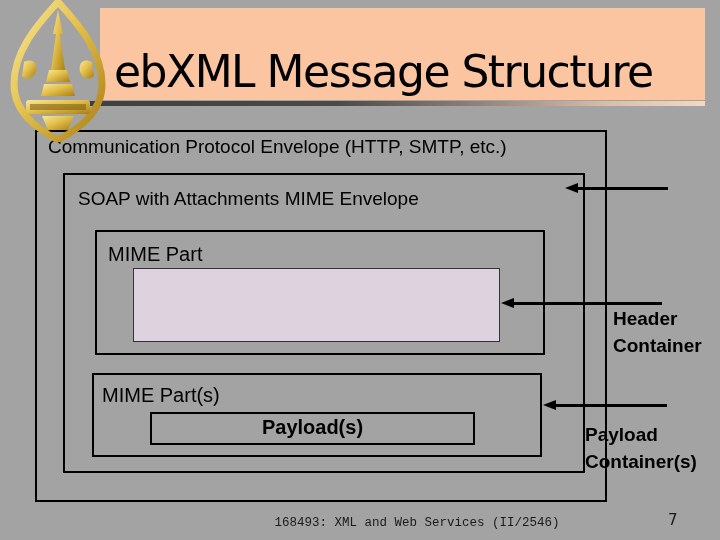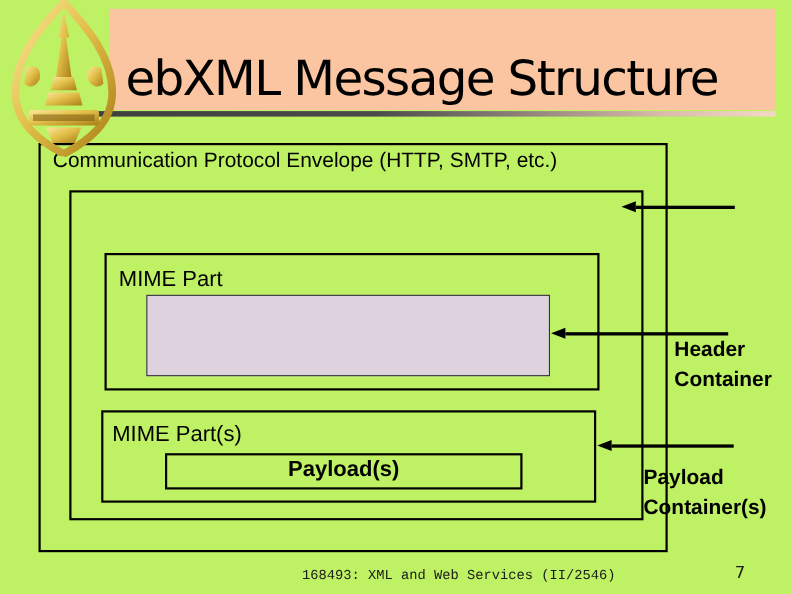--- a/index.html
+++ b/index.html
@@ -2,21 +2,21 @@
 <html style="--title_bar: #FBC5A1; --header_fill: #DFD2DF;"><head>
 <meta charset="utf-8">
 <style>
   :root{
     --title_bar:#FBC5A1;
     --header_fill:#DFD2DF;
     --ink:#000000;
   }
   html,body{margin:0;padding:0;background:#ffffff;}
   .slide{
-    position:relative;width:720px;height:540px;background:#bef264;
+    position:relative;width:720px;height:540px;background:#a3a3a3;
     overflow:hidden;font-family:"Liberation Sans",sans-serif;color:#000;
   }
   
   .title-bar{
     position:absolute;left:100px;top:8px;width:605px;height:92px;
     background:var(--title_bar);
   }
   .page-title{
     position:absolute;left:114px;top:46px;
     font-family:"DejaVu Sans",sans-serif;
@@ -106,20 +106,21 @@
       <rect x="24" y="100" width="64" height="14" rx="3" fill="url(#gold)"></rect>
       <rect x="28" y="104" width="56" height="6" fill="#7A5A10" opacity="0.55"></rect>
       <path d="M40,116 L72,116 L66,130 L46,130 Z" fill="url(#gold)"></path>
     </svg>
   </div>
 
   <div class="dbox comm-box"></div>
   <div class="box-label comm-label">Communication Protocol Envelope (HTTP, SMTP, etc.)</div>
 
   <div class="dbox soap-box"></div>
+  <div class="box-label soap-label">SOAP with Attachments MIME Envelope</div>
 
   <div class="dbox mimepart-box"></div>
   <div class="box-label mimepart-label">MIME Part</div>
 
   <div class="dbox header-box"></div>
 
   <div class="dbox mimeparts-box"></div>
   <div class="box-label mimeparts-label">MIME Part(s)</div>
 
   <div class="dbox payload-box"></div>

